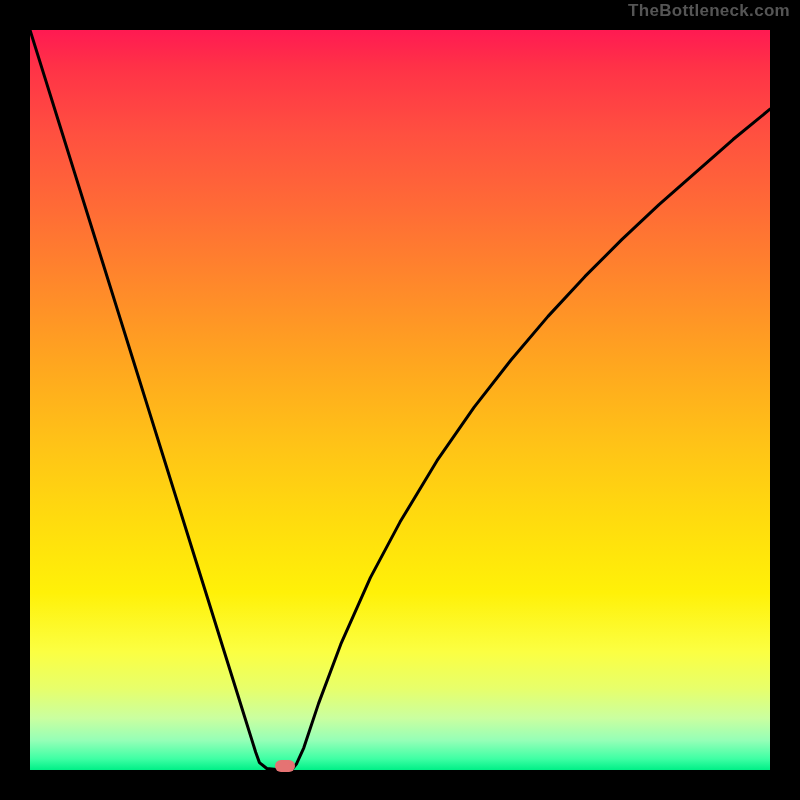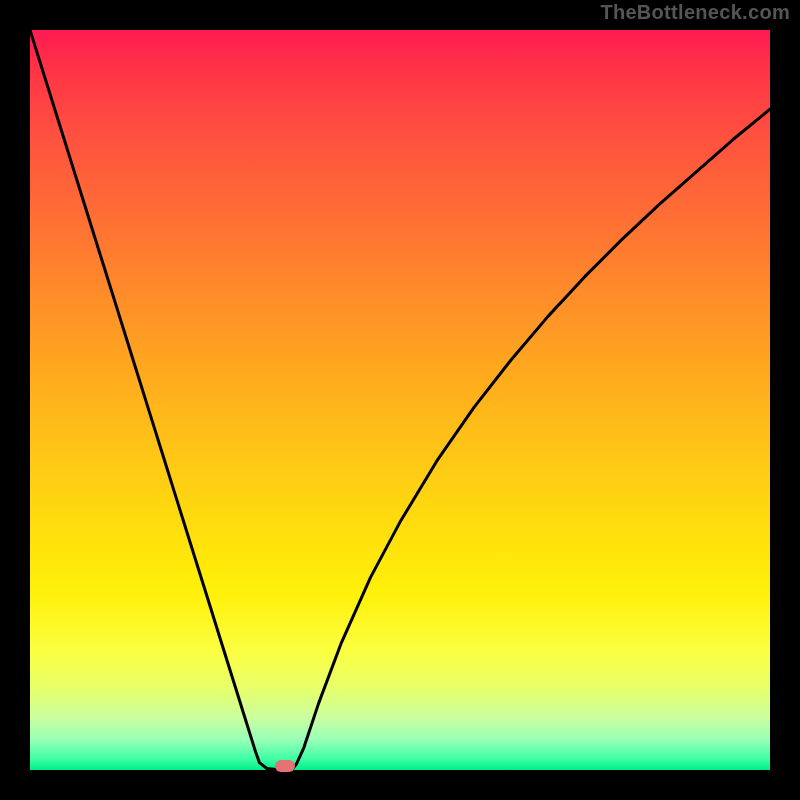--- a/index.html
+++ b/index.html
@@ -15,21 +15,21 @@
     position: relative;
     width: 800px;
     height: 800px;
     background: #000;
   }
   .watermark {
     position: absolute;
     top: 1px;
     right: 10px;
     color: #555;
-    font-size: 20px;
+    font-size: 17px;
     font-weight: 600;
     letter-spacing: 0.3px;
     z-index: 30;
     user-select: none;
   }
   .plot-outer {
     position: absolute;
     left: 30px;
     top: 30px;
     width: 740px;

